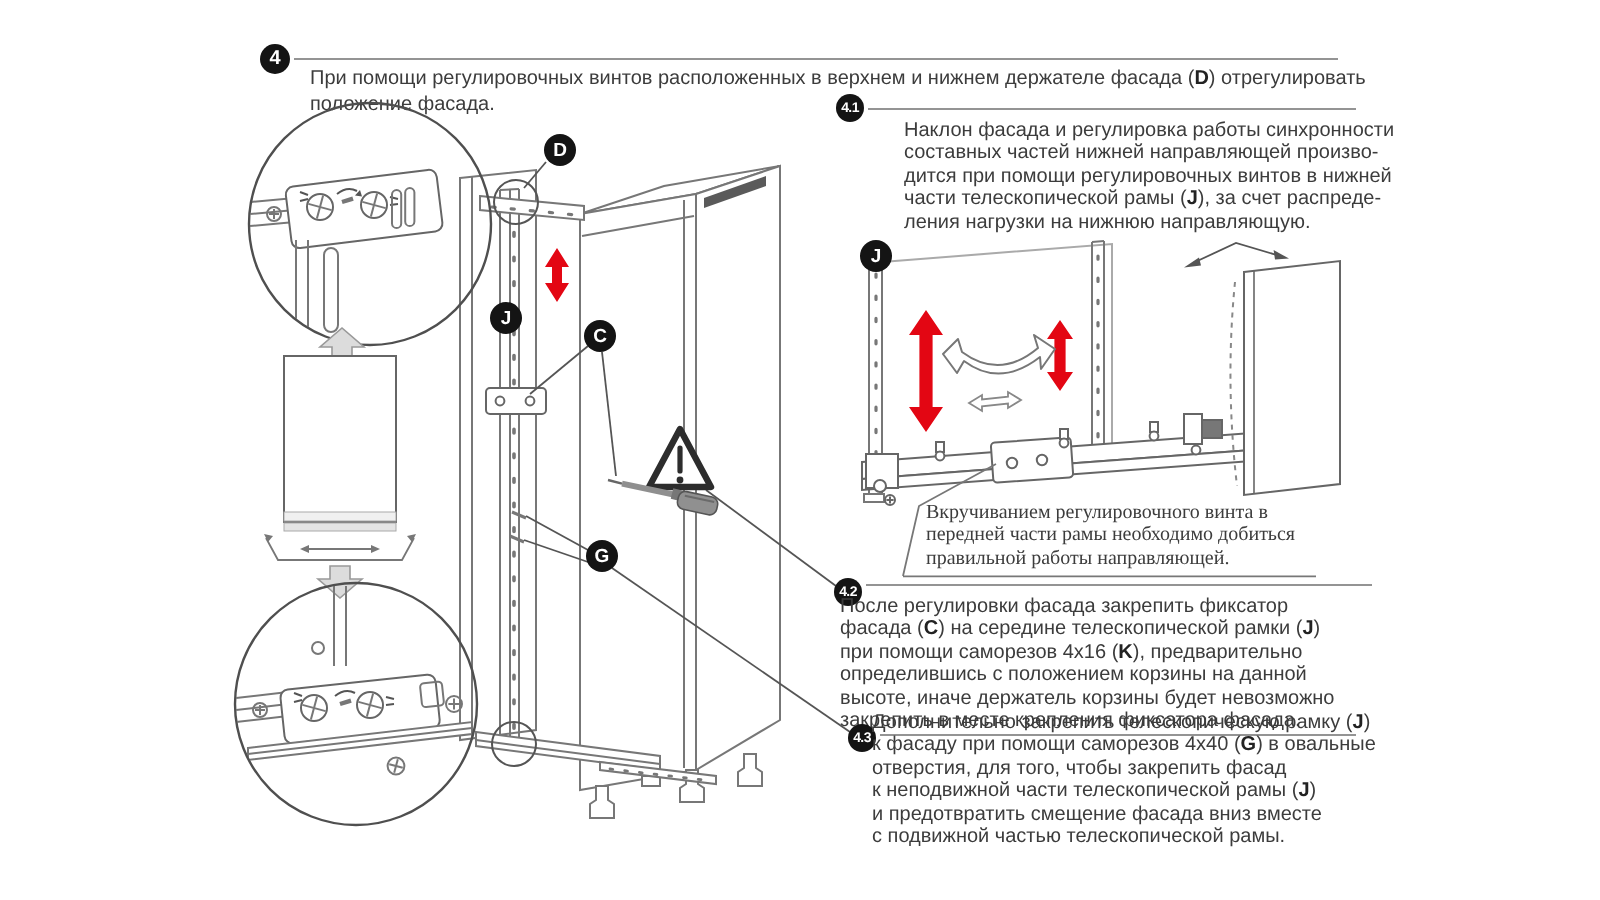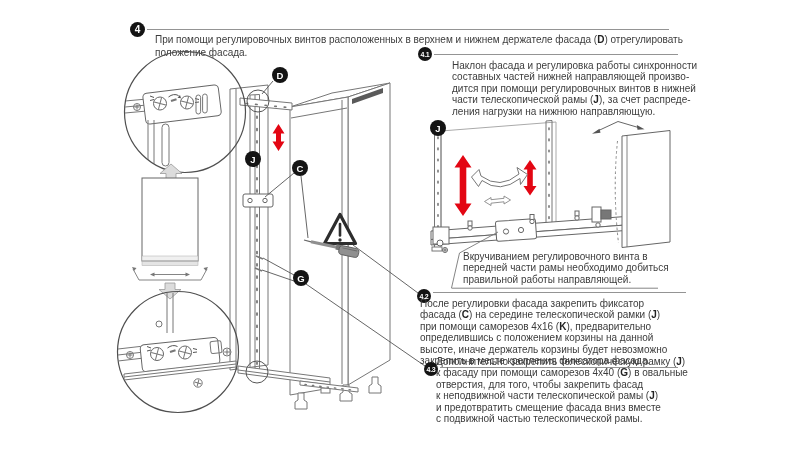--- a/index.html
+++ b/index.html
@@ -258,21 +258,21 @@
       <polygon points="592,133.8 599.5,128.8 600.5,132.8" fill="#555"></polygon>
       <polygon points="644.5,129.3 636.8,125 637.5,129.8" fill="#555"></polygon>
     </g>
 
     <g stroke="#777" fill="none" stroke-width="0.9">
       <polyline points="498,232 459.5,253 451.5,288"></polyline>
       <line x1="451.5" y1="288.2" x2="658" y2="288.2"></line>
     </g>
   </svg>
   <div class="pbadge" style="left:430px;top:120px;">J</div>
-  <div class="txt" style="left:463px;top:251px;">Вкручиванием регулировочного винта в<br>передней части рамы необходимо добиться<br>правильной работы направляющей.</div>
+  <div class="txt" style="left:463px;top:251px;font-family:Liberation Serif, serif;">Вкручиванием регулировочного винта в<br>передней части рамы необходимо добиться<br>правильной работы направляющей.</div>
 
   <div class="sbadge" style="left:417px;top:289px;">4.2</div>
   <div class="rule" style="left:433px;top:292px;width:253px;"></div>
   <div class="txt" style="left:420px;top:298px;">После регулировки фасада закрепить фиксатор<br>фасада (<b>C</b>) на середине телескопической рамки (<b>J</b>)<br>при помощи саморезов 4x16 (<b>K</b>), предварительно<br>определившись с положением корзины на данной<br>высоте, иначе держатель корзины будет невозможно<br>закрепить в месте крепления фиксатора фасада.</div>
 
   <div class="sbadge" style="left:424px;top:362px;">4.3</div>
   <div class="rule" style="left:440px;top:367px;width:238px;"></div>
   <div class="txt" style="left:436px;top:356px;">Дополнительно закрепить телескопическую рамку (<b>J</b>)<br>к фасаду при помощи саморезов 4x40 (<b>G</b>) в овальные<br>отверстия, для того, чтобы закрепить фасад<br>к неподвижной части телескопической рамы (<b>J</b>)<br>и предотвратить смещение фасада вниз вместе<br>с подвижной частью телескопической рамы.</div>
 
 </div>

